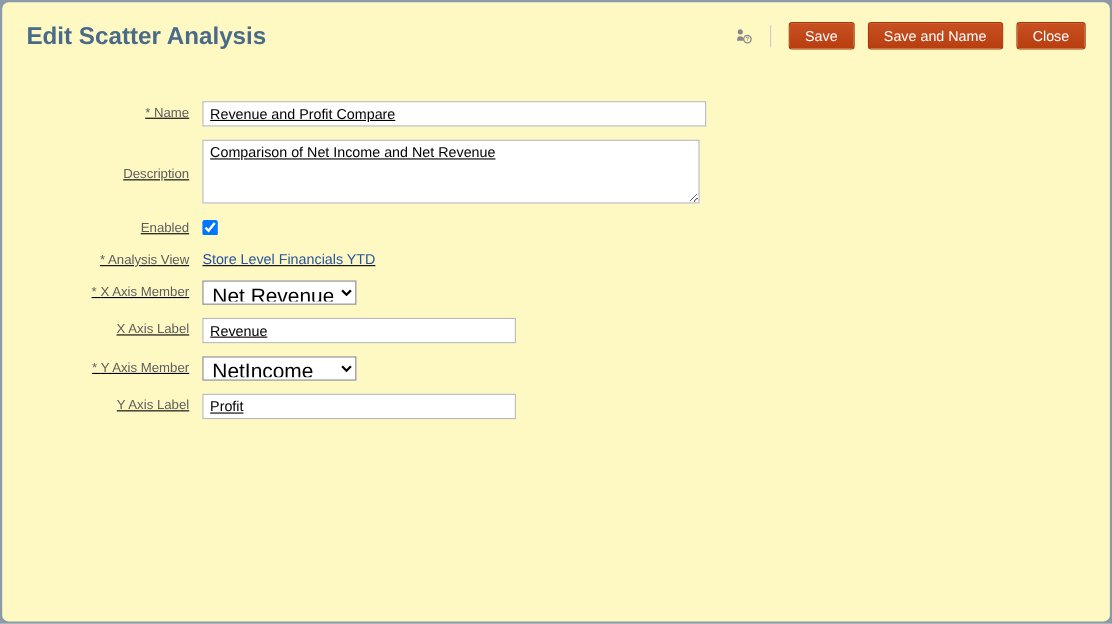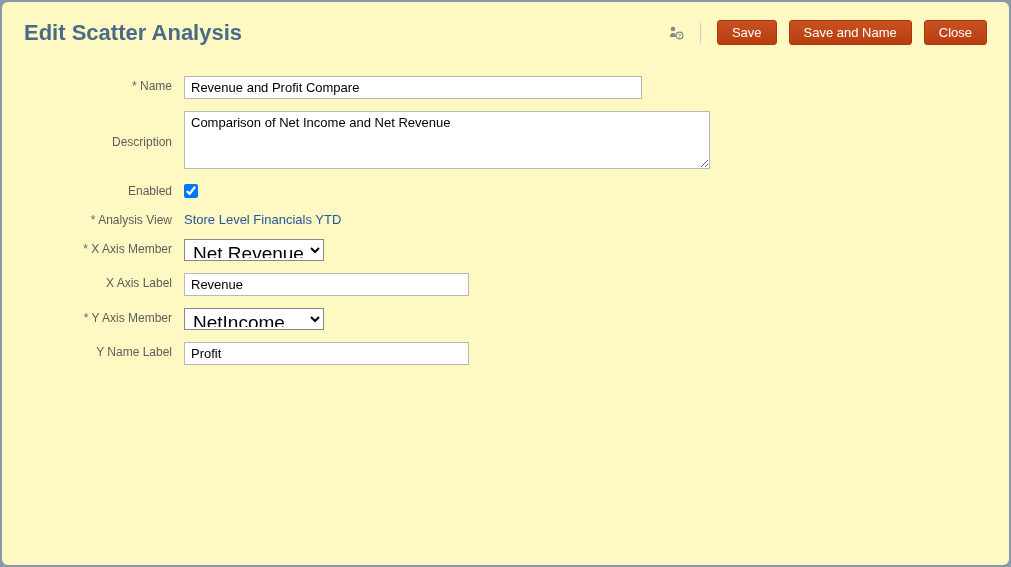--- a/index.html
+++ b/index.html
@@ -43,22 +43,23 @@
     background: linear-gradient(#c85021, #b83e10);
     color: #fff;
     border: 1px solid #a83808;
     border-radius: 3px;
     padding: 4px 14px;
     font-size: 13px;
     cursor: pointer;
     min-height: 24px;
   }
   .form-area {
-    margin-top: 30px;
+    margin-top: 46px;
     margin-left: 30px;
+    text-decoration: underline;
   }
   .form-row {
     display: flex;
     align-items: flex-start;
     margin-bottom: 12px;
   }
   .form-label {
     width: 130px;
     text-align: right;
     padding-right: 12px;
@@ -76,21 +77,21 @@
   .text-input {
     border: 1px solid #b8b8b8;
     font-size: 13px;
     padding: 3px 6px;
     font-family: inherit;
     color: #000;
   }
   .text-input.wide { width: 458px; }
   .text-input.med  { width: 285px; }
   textarea.text-input {
-    width: 526px;
+    width: 452px;
     height: 58px;
     resize: both;
   }
   .select {
     border: 1px solid #888;
     font-size: 19px;
     padding: 2px 4px;
     width: 140px;
     height: 22px;
     background: #fff;
@@ -165,19 +166,19 @@
     </div>
 
     <div class="form-row">
       <div class="form-label req">Y Axis Member</div>
       <select class="select">
         <option>NetIncome</option>
       </select>
     </div>
 
     <div class="form-row">
-      <div class="form-label">Y Name Label</div>
+      <div class="form-label">Y Axis Label</div>
       <input class="text-input med" type="text" value="Profit" style="">
     </div>
 
   </div>
 
 </div>
 
 </body></html>

